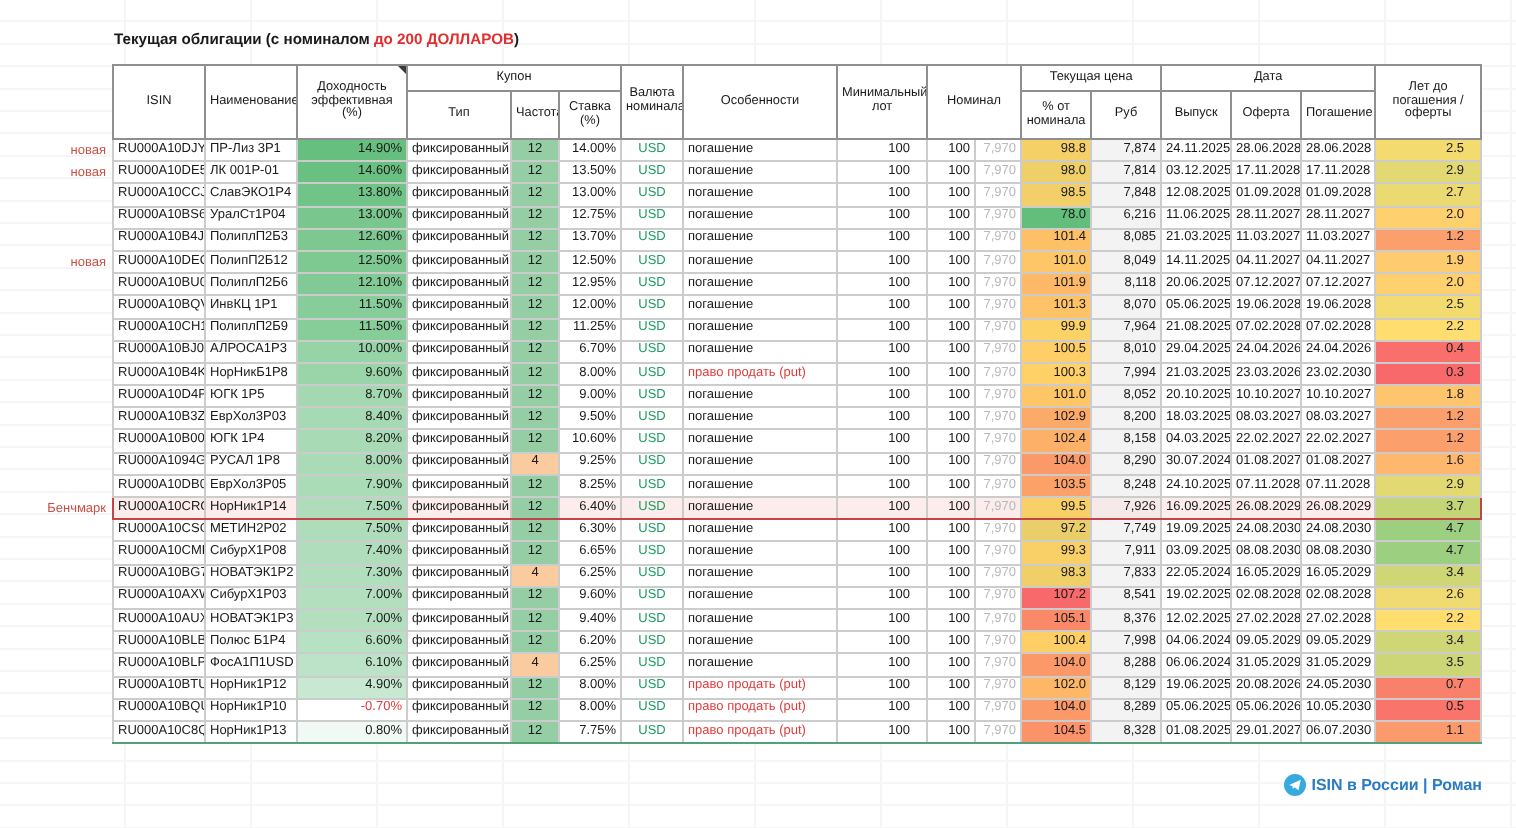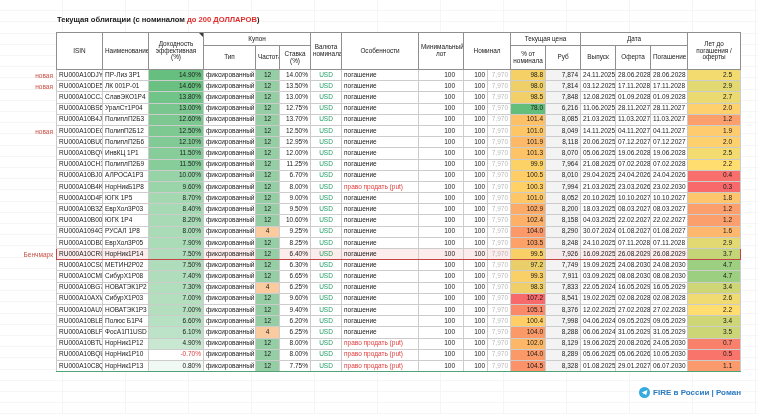--- a/index.html
+++ b/index.html
@@ -637,19 +637,19 @@
       </tr>
     </tbody>
 </table>
 
 <div class="footer">
   <span class="tg-icon">
     <svg viewBox="0 0 24 24" width="7" height="7">
         <path fill="#ffffff" d="M2 12 L22 3 L18 21 L11 16 L8 19 L8 14 Z"></path>
       </svg>
   </span>
-  <span class="footer-text">FIRE в России | Роман</span>
+  <span class="footer-text">ISIN в России | Роман</span>
 </div>
 
 <div class="tag" style="top: 70px;">новая</div>
 <div class="tag" style="top: 81.2px;">новая</div>
 <div class="tag" style="top: 126px;">новая</div>
 <div class="tag" style="top: 249.2px;">Бенчмарк</div>
 
 </body></html>

